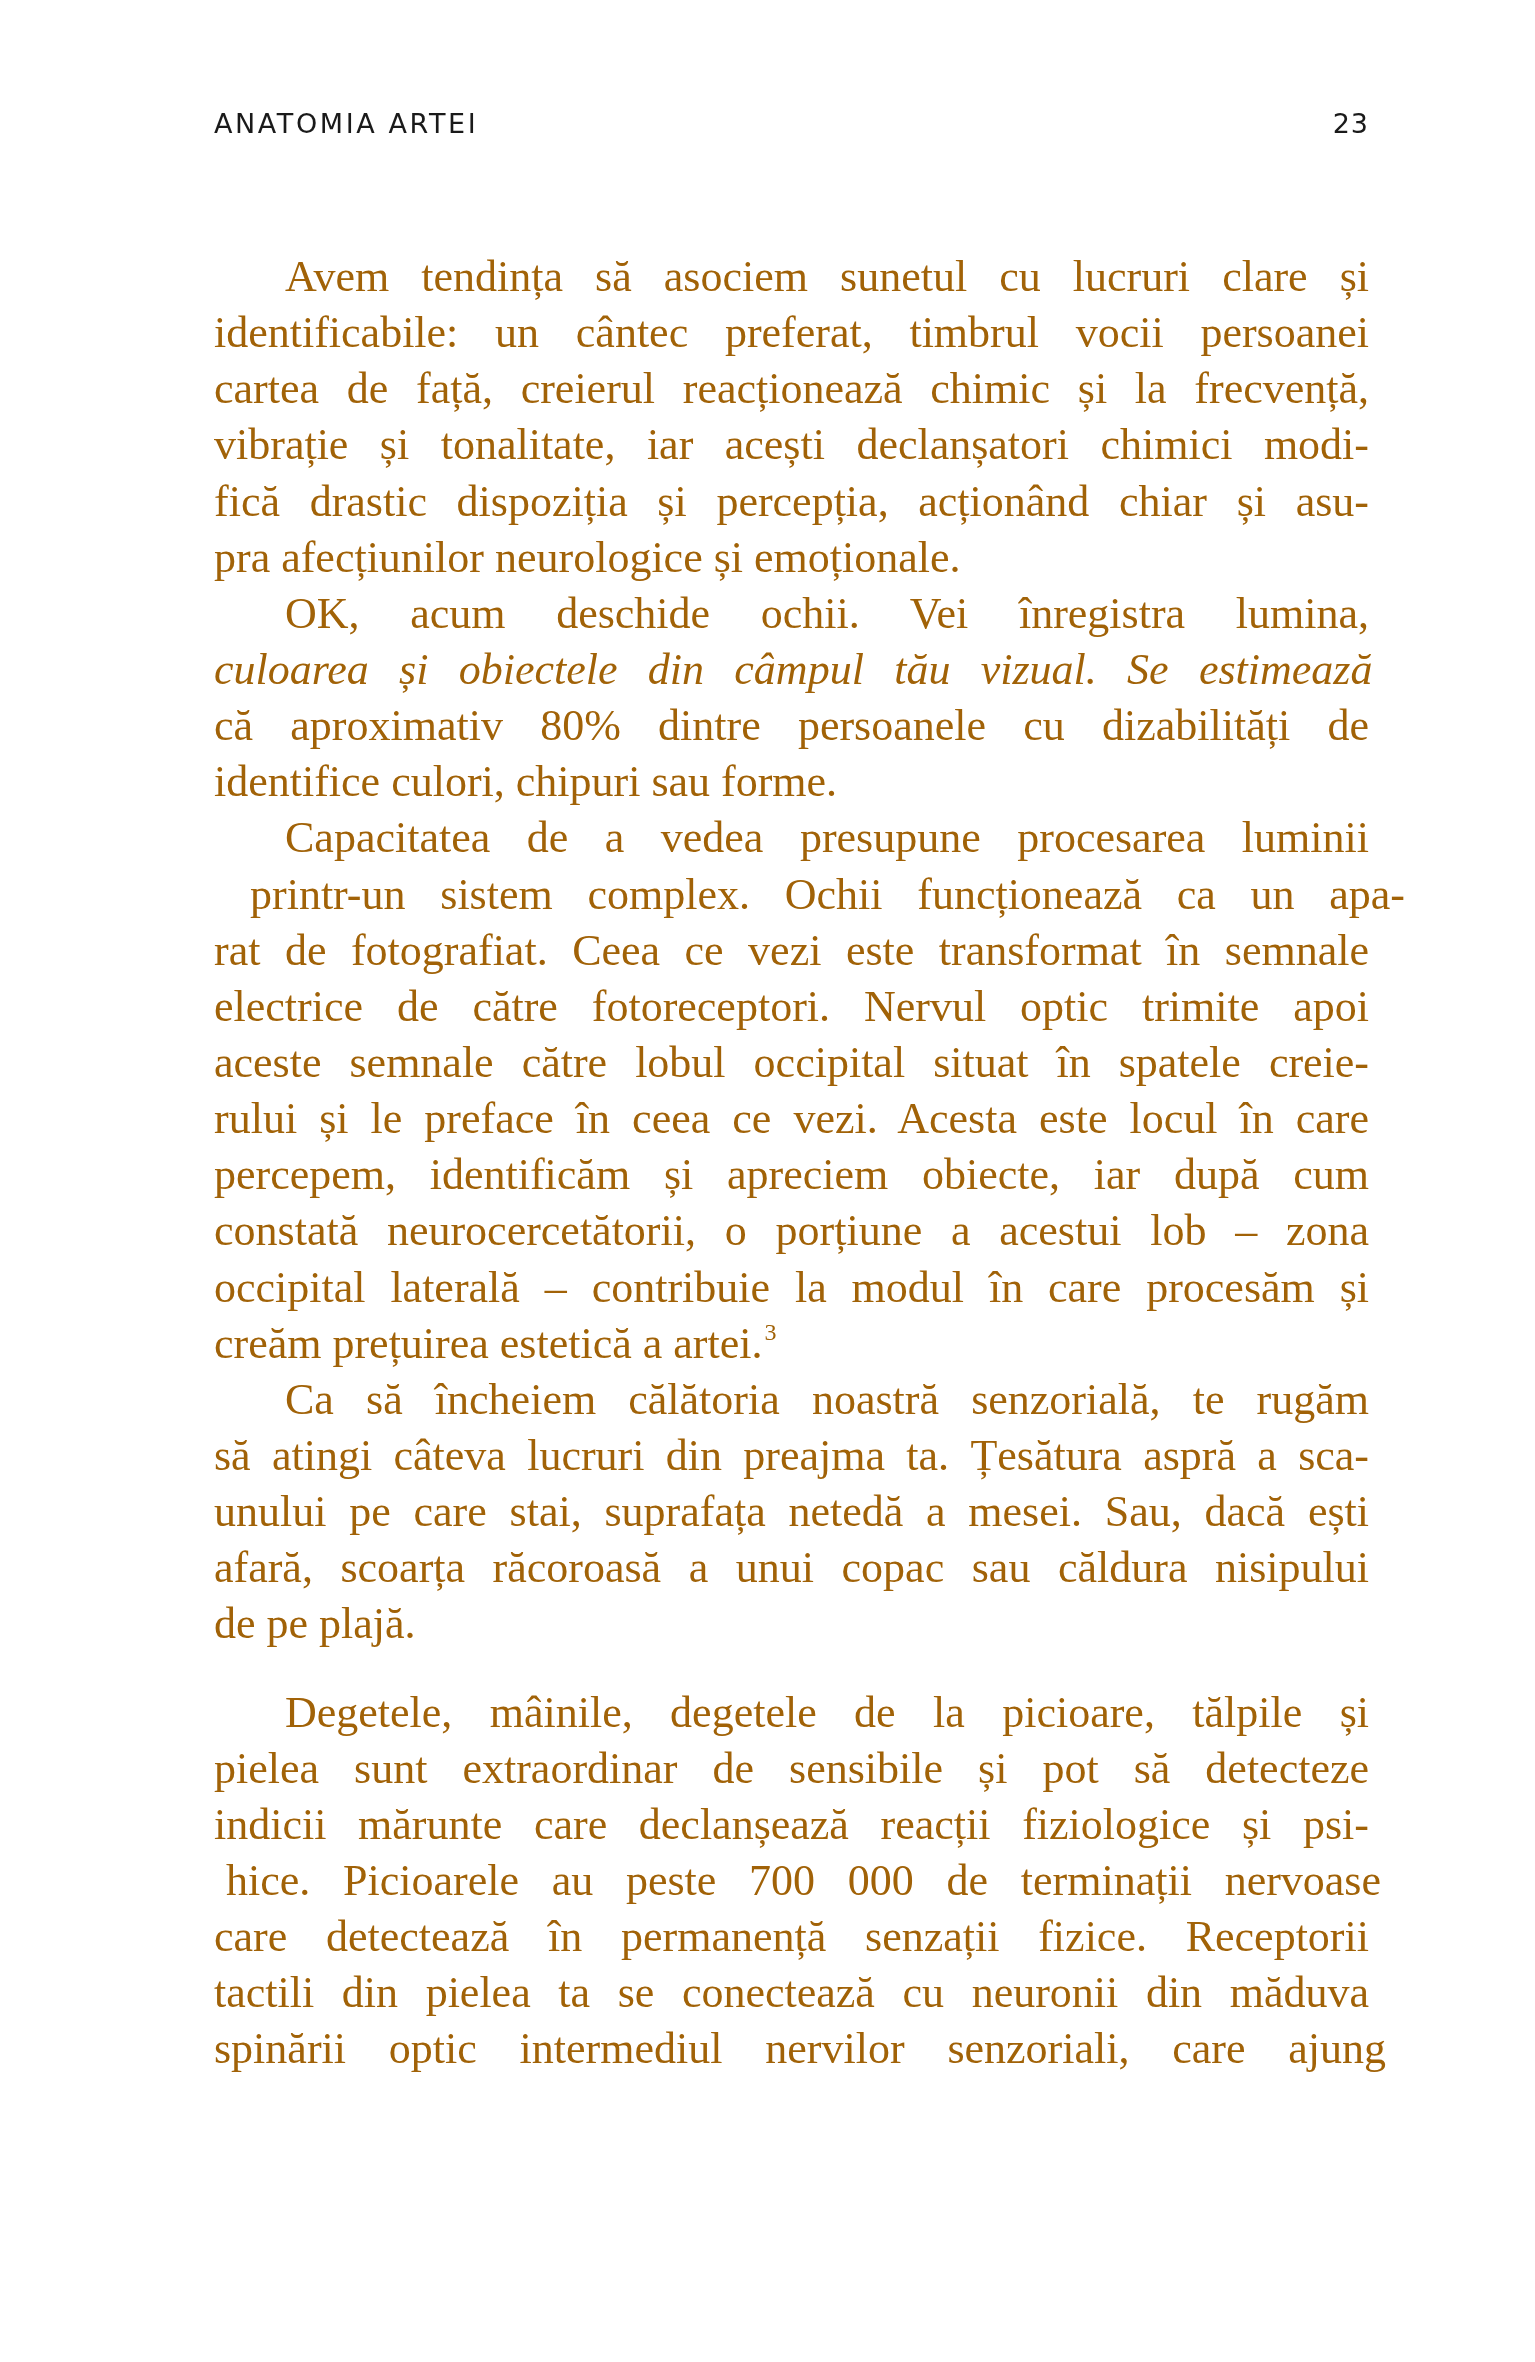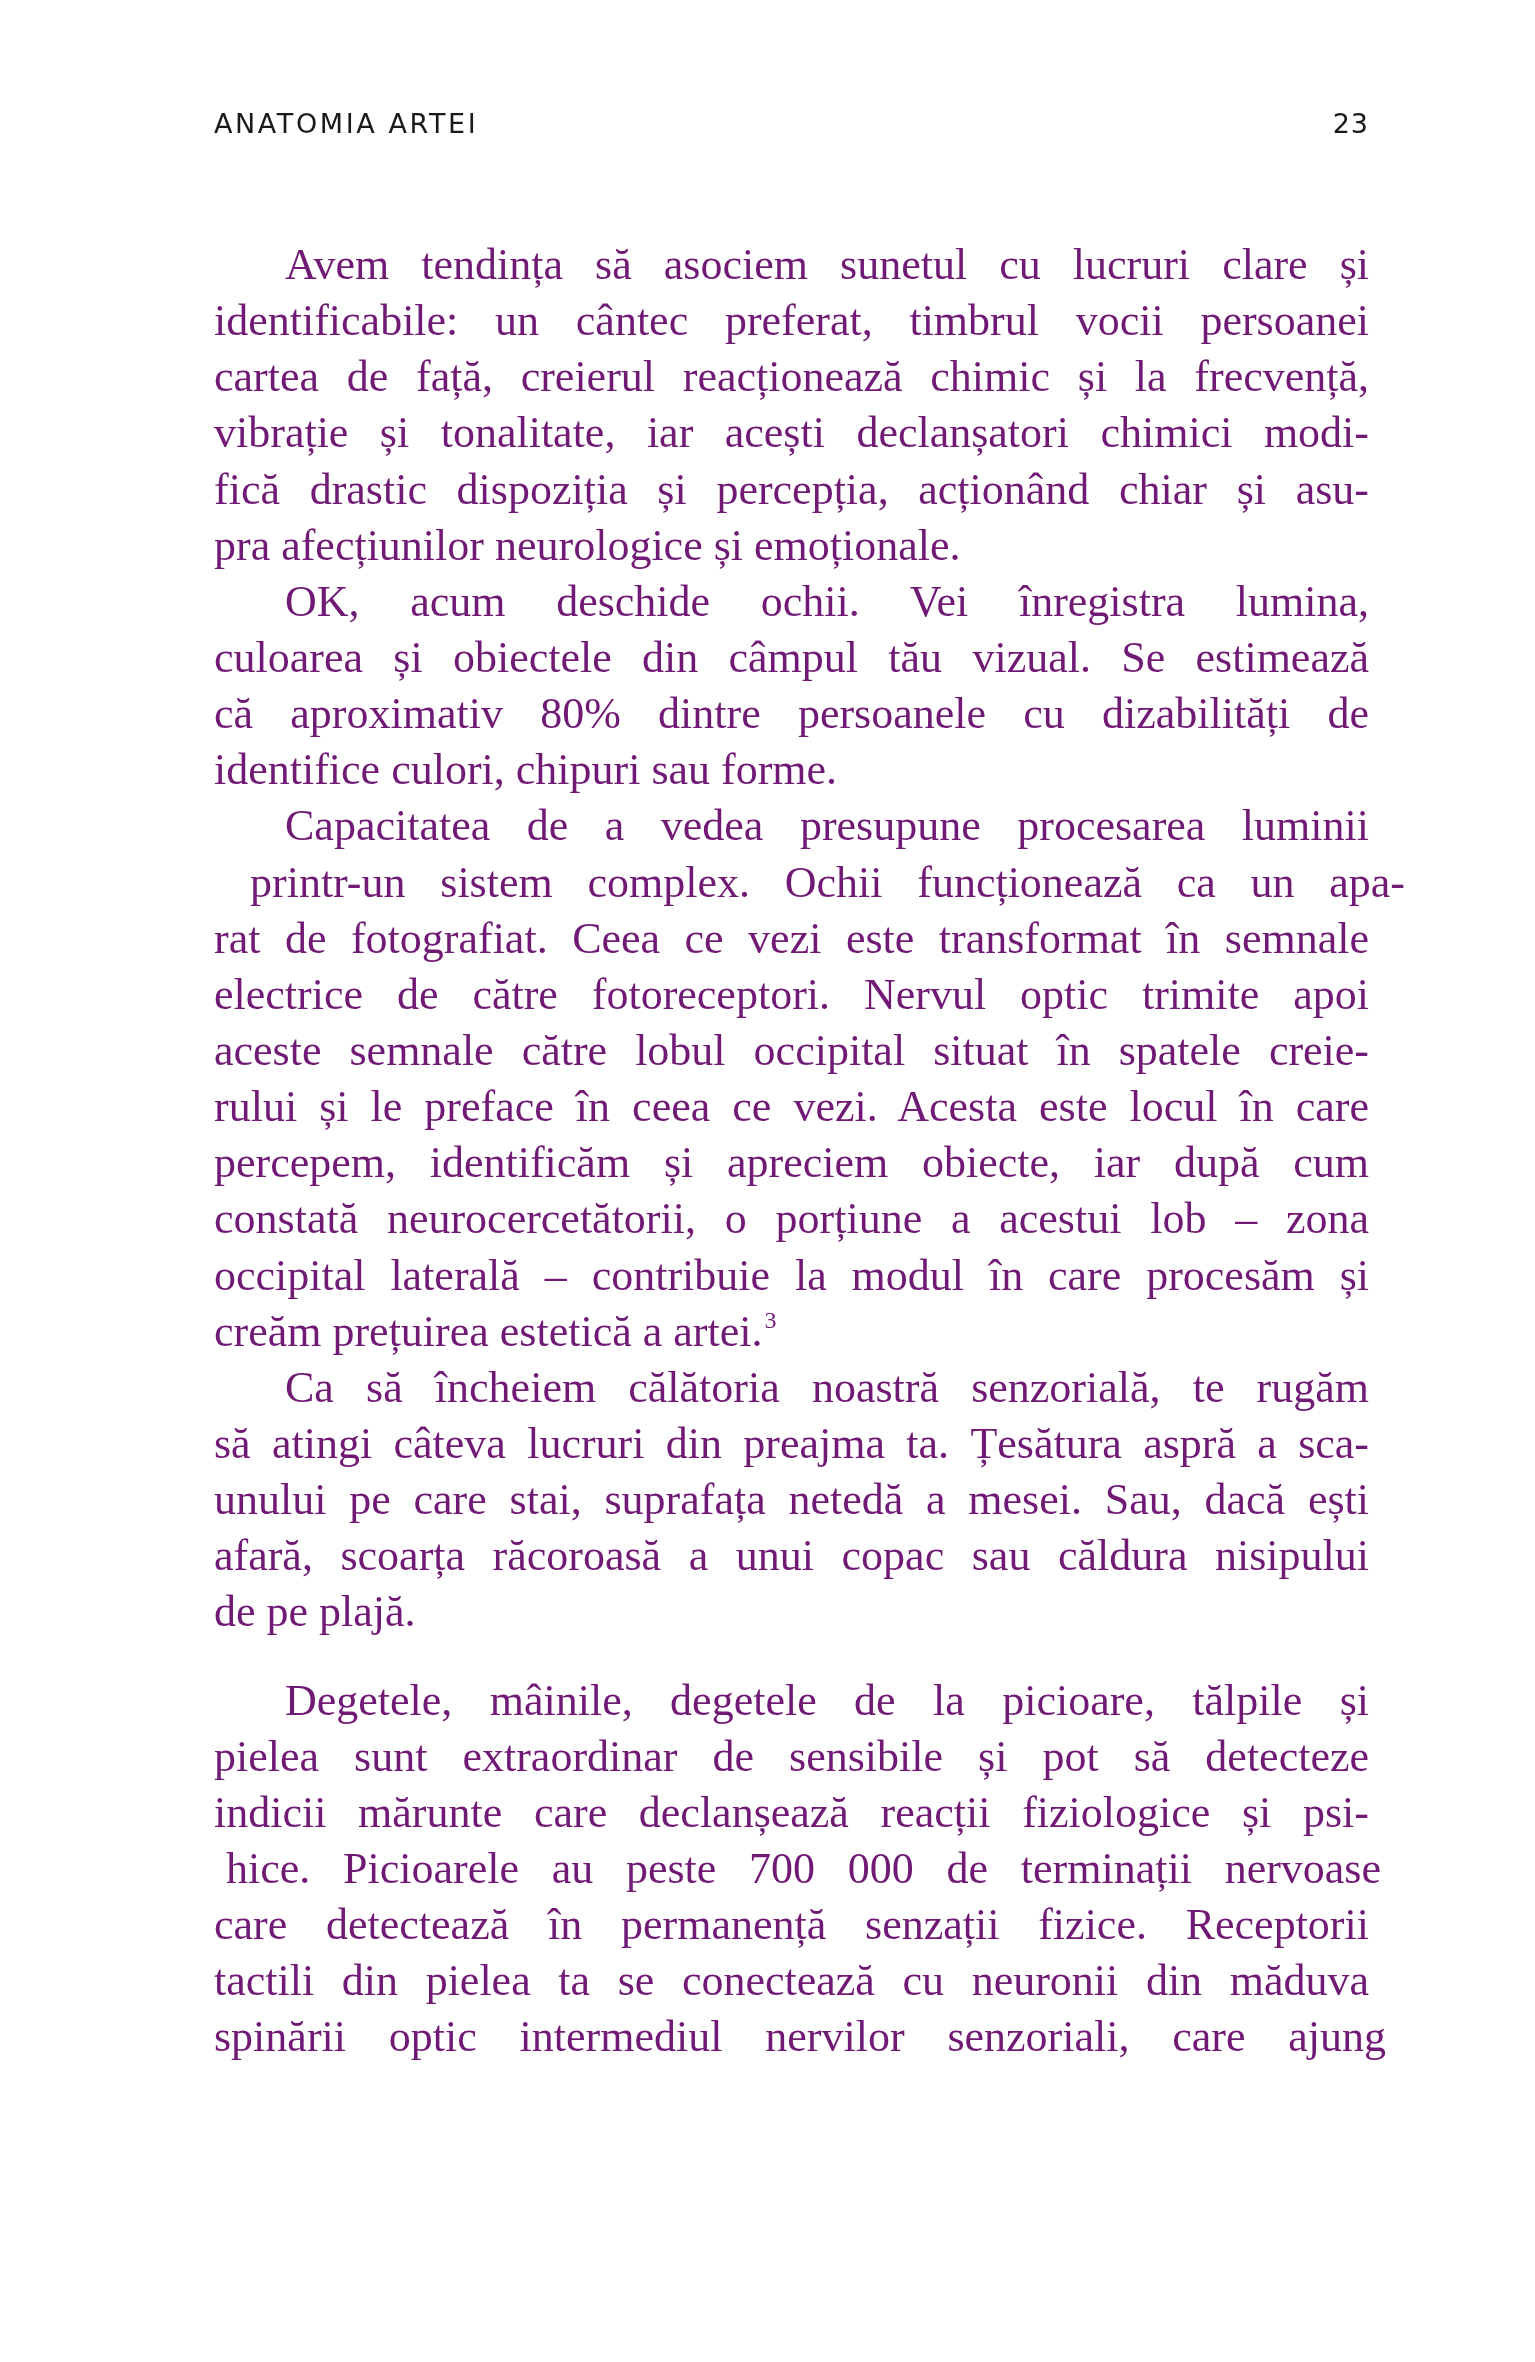--- a/index.html
+++ b/index.html
@@ -42,26 +42,26 @@
   .running-head .page-number {
     position: absolute;
     right: 0;
     top: 0;
     letter-spacing: 1px;
     white-space: nowrap;
   }
   .body-text {
     position: absolute;
     left: 214px;
-    top: 237px;
+    top: 249px;
     width: 1155px;
     font-family: "Liberation Serif", serif;
     font-size: 44px;
     line-height: 56.15px;
-    color: #701a75;
+    color: #a16207;
   }
   .paragraph {
     margin: 0;
     padding: 0;
   }
   .line {
     display: block;
     height: 56.15px;
     white-space: nowrap;
     text-align: justify;
@@ -99,21 +99,21 @@
       <span class="line first" style="word-spacing: 21.06px; text-align: left; text-align-last: left;">Avem tendința să asociem sunetul cu lucruri clare și</span>
       <span class="line" style="word-spacing: 25.74px; text-align: left; text-align-last: left;">identificabile: un cântec preferat, timbrul vocii persoanei</span>
       <span class="line" style="word-spacing: 16.74px; text-align: left; text-align-last: left;">cartea de față, creierul reacționează chimic și la frecvență,</span>
       <span class="line" style="word-spacing: 20.48px; text-align: left; text-align-last: left;">vibrație și tonalitate, iar acești declanșatori chimici modi-</span>
       <span class="line" style="word-spacing: 18.69px; text-align: left; text-align-last: left;">fică drastic dispoziția și percepția, acționând chiar și asu-</span>
       <span class="line last">pra afecțiunilor neurologice și emoționale.</span>
     </div>
 
     <div class="paragraph">
       <span class="line first" style="word-spacing: 39.67px; text-align: left; text-align-last: left;">OK, acum deschide ochii. Vei înregistra lumina,</span>
-      <span class="line" style="word-spacing: 19.3px; text-align: left; text-align-last: left;">culoarea și obiectele din câmpul tău vizual. Se estimează</span>
+      <span class="line" style="word-spacing: 19.3px; text-align: left; text-align-last: left; font-style: italic;">culoarea și obiectele din câmpul tău vizual. Se estimează</span>
       <span class="line" style="word-spacing: 26.24px; text-align: left; text-align-last: left;">că aproximativ 80% dintre persoanele cu dizabilități de</span>
       <span class="line last">identifice culori, chipuri sau forme.</span>
     </div>
 
     <div class="paragraph">
       <span class="line first" style="word-spacing: 25.52px; text-align: left; text-align-last: left;">Capacitatea de a vedea presupune procesarea luminii</span>
       <span class="line" style="word-spacing: 23.75px; text-align: center; text-align-last: left; margin-left: 36px;">printr-un sistem complex. Ochii funcționează ca un apa-</span>
       <span class="line" style="word-spacing: 13.5px; text-align: left; text-align-last: left;">rat de fotografiat. Ceea ce vezi este transformat în semnale</span>
       <span class="line" style="word-spacing: 22.94px; text-align: left; text-align-last: left;">electrice de către fotoreceptori. Nervul optic trimite apoi</span>
       <span class="line" style="word-spacing: 17.02px; text-align: left; text-align-last: left;">aceste semnale către lobul occipital situat în spatele creie-</span>

